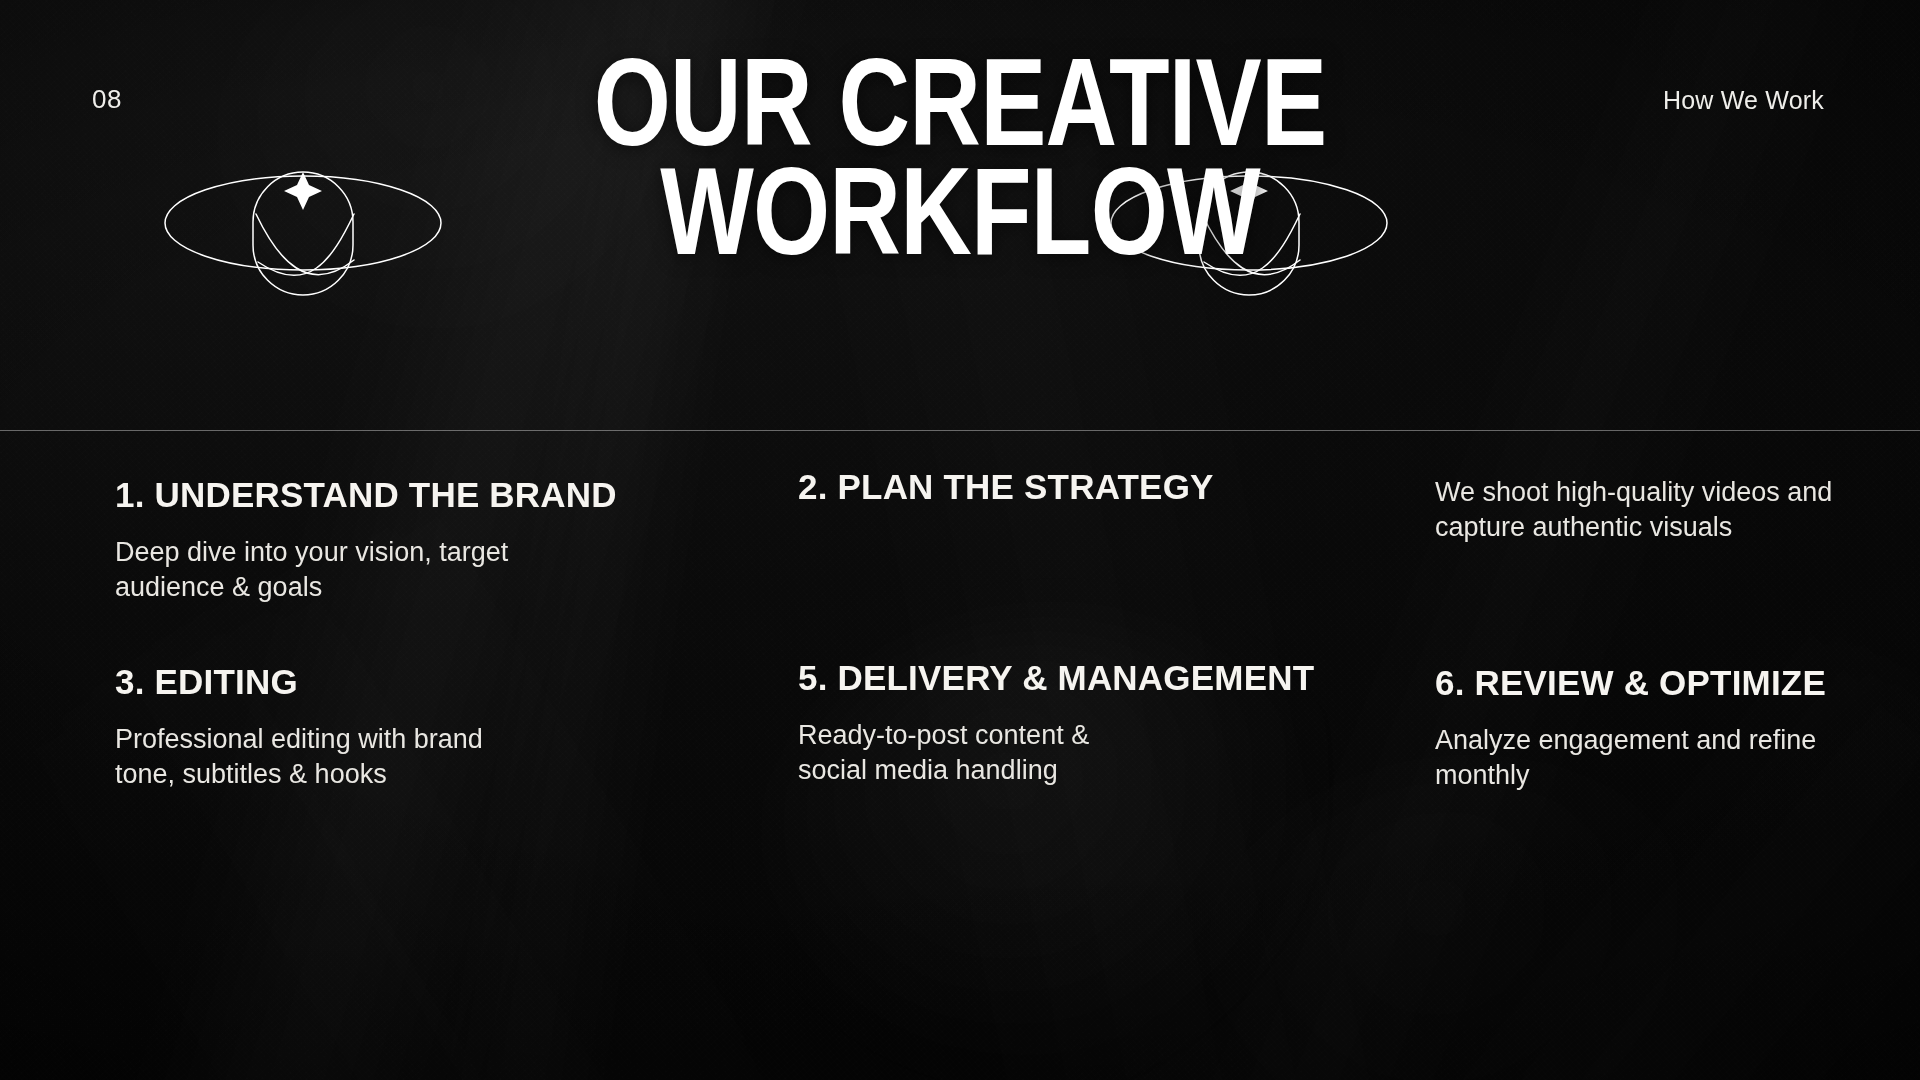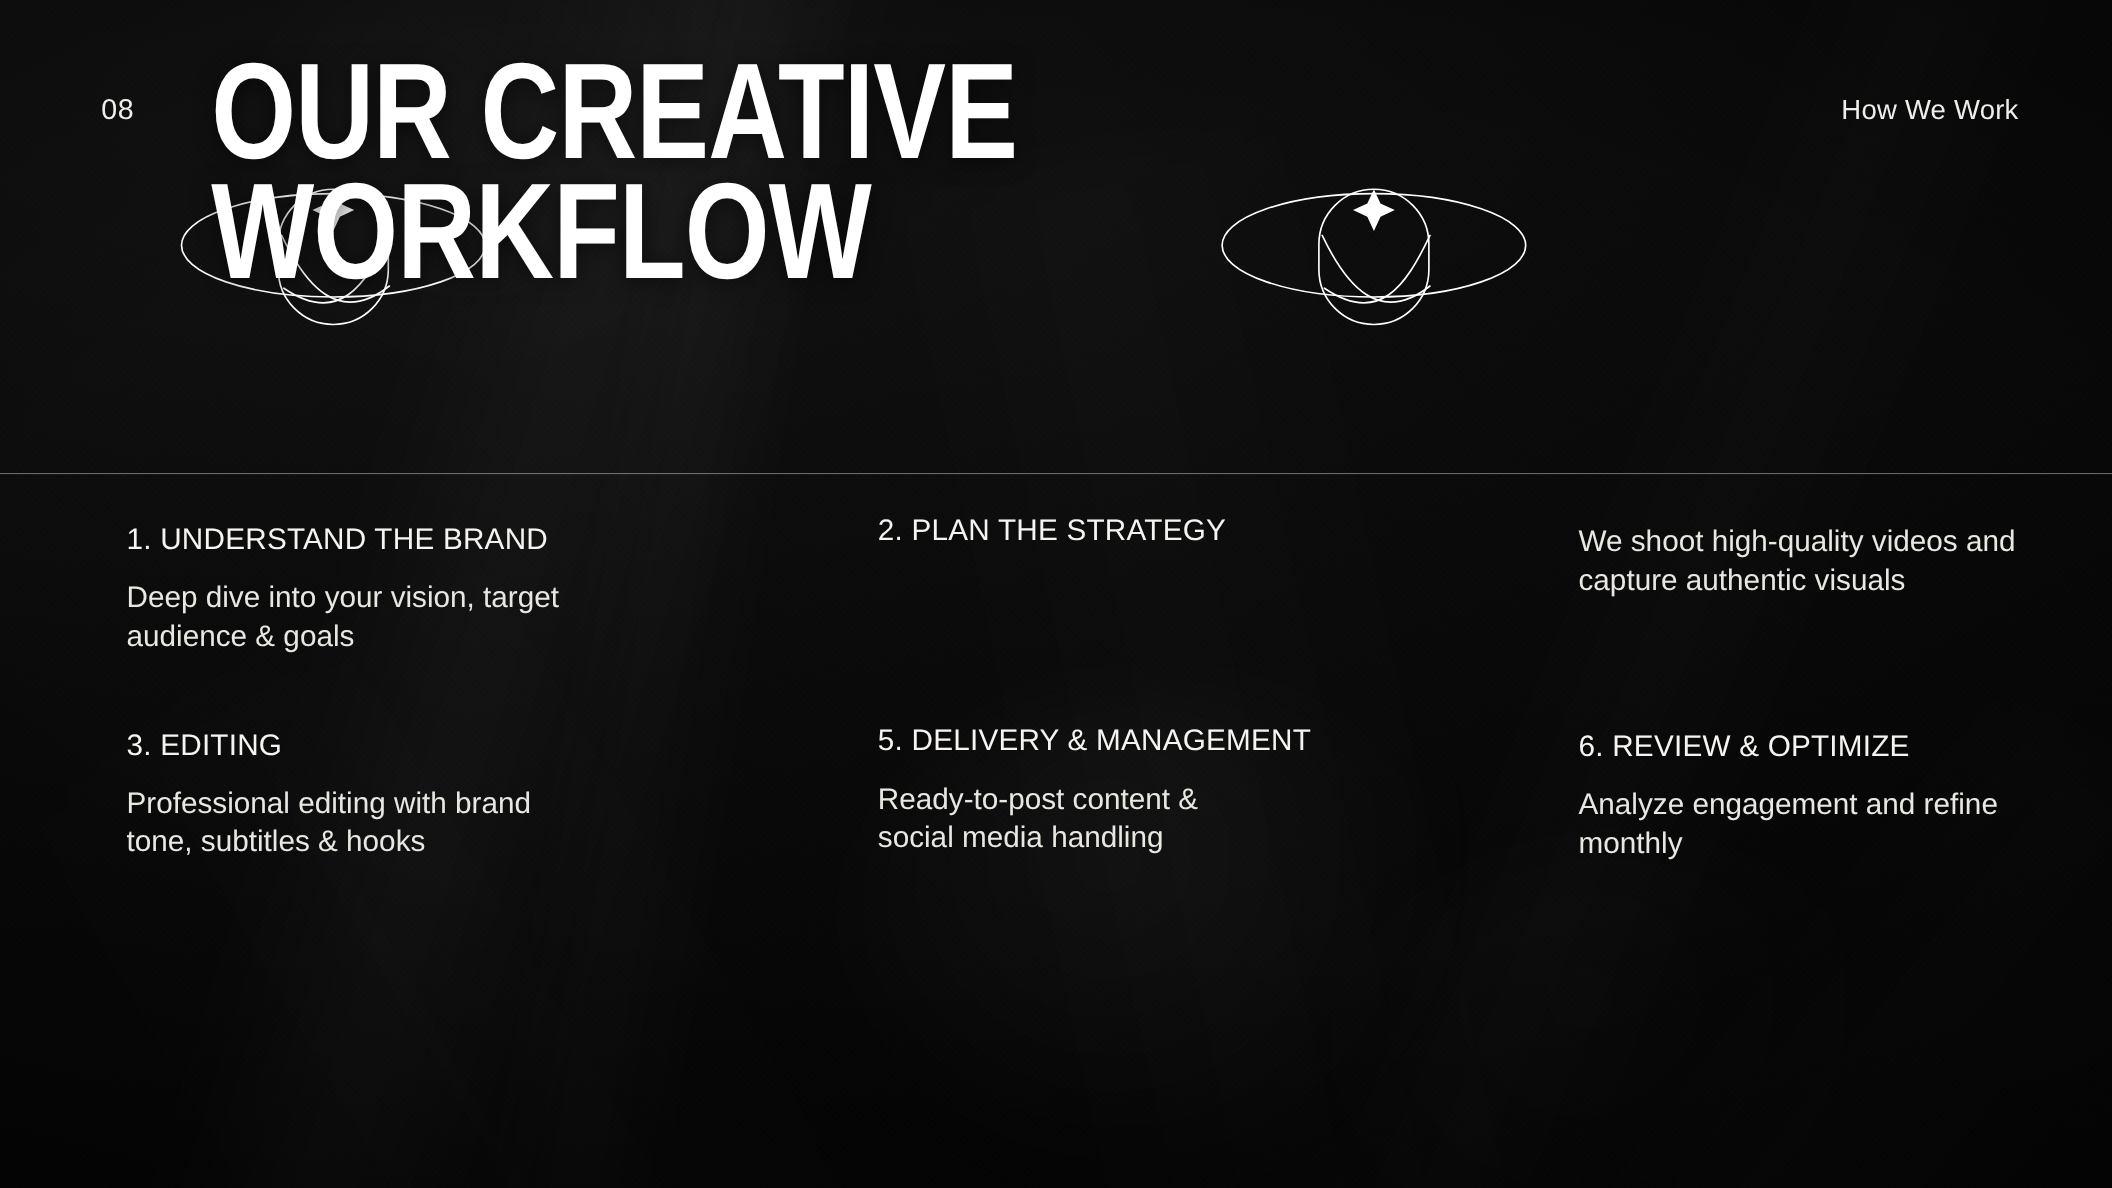--- a/index.html
+++ b/index.html
@@ -62,28 +62,29 @@
 
   
   .header { position:absolute; inset:0 0 auto 0; height:430px; z-index:3; }
 
   .page-number {
     position:absolute; left:92px; top:84px;
     font-size:26px; font-weight:400; letter-spacing:.5px;
     color:#efeeea;
   }
   .section-label {
-    position:absolute; right:85px; top:86px;
+    position:absolute; right:96px; top:86px;
     font-size:25px; font-weight:400; letter-spacing:.2px;
     color:#efeeea;
     margin-left:39px;
   }
 
   .title-block {
     position:absolute; left:0; right:0; top:48px;
+    text-align:center;
   }
   .title-line {
     display:block;
     font-family:"Liberation Sans Narrow","Liberation Sans", sans-serif;
     font-weight:700;
     font-size:124px;
     line-height:.88;
     letter-spacing:-1px;
     color:#ffffff;
     transform:scaleX(.80);
@@ -116,22 +117,22 @@
   .step { position:absolute; }
 
   .col.c1 .step.s-top { top:45px; }
   .col.c1 .step.s-bot { top:232px; }
   .col.c2 .step.s-top { top:37px; }
   .col.c2 .step.s-bot { top:228px; }
   .col.c3 .step.s-top { top:45px; }
   .col.c3 .step.s-bot { top:233px; }
 
   .step-title {
-    font-size:27px;
-    font-weight:400;
+    font-size:35px;
+    font-weight:700;
     letter-spacing:.2px;
     color:#f6f4f0;
     margin-bottom:20px;
     white-space:nowrap;
   }
   .step-desc {
     font-size:27px;
     font-weight:400;
     line-height:1.30;
     color:#e9e7e2;

